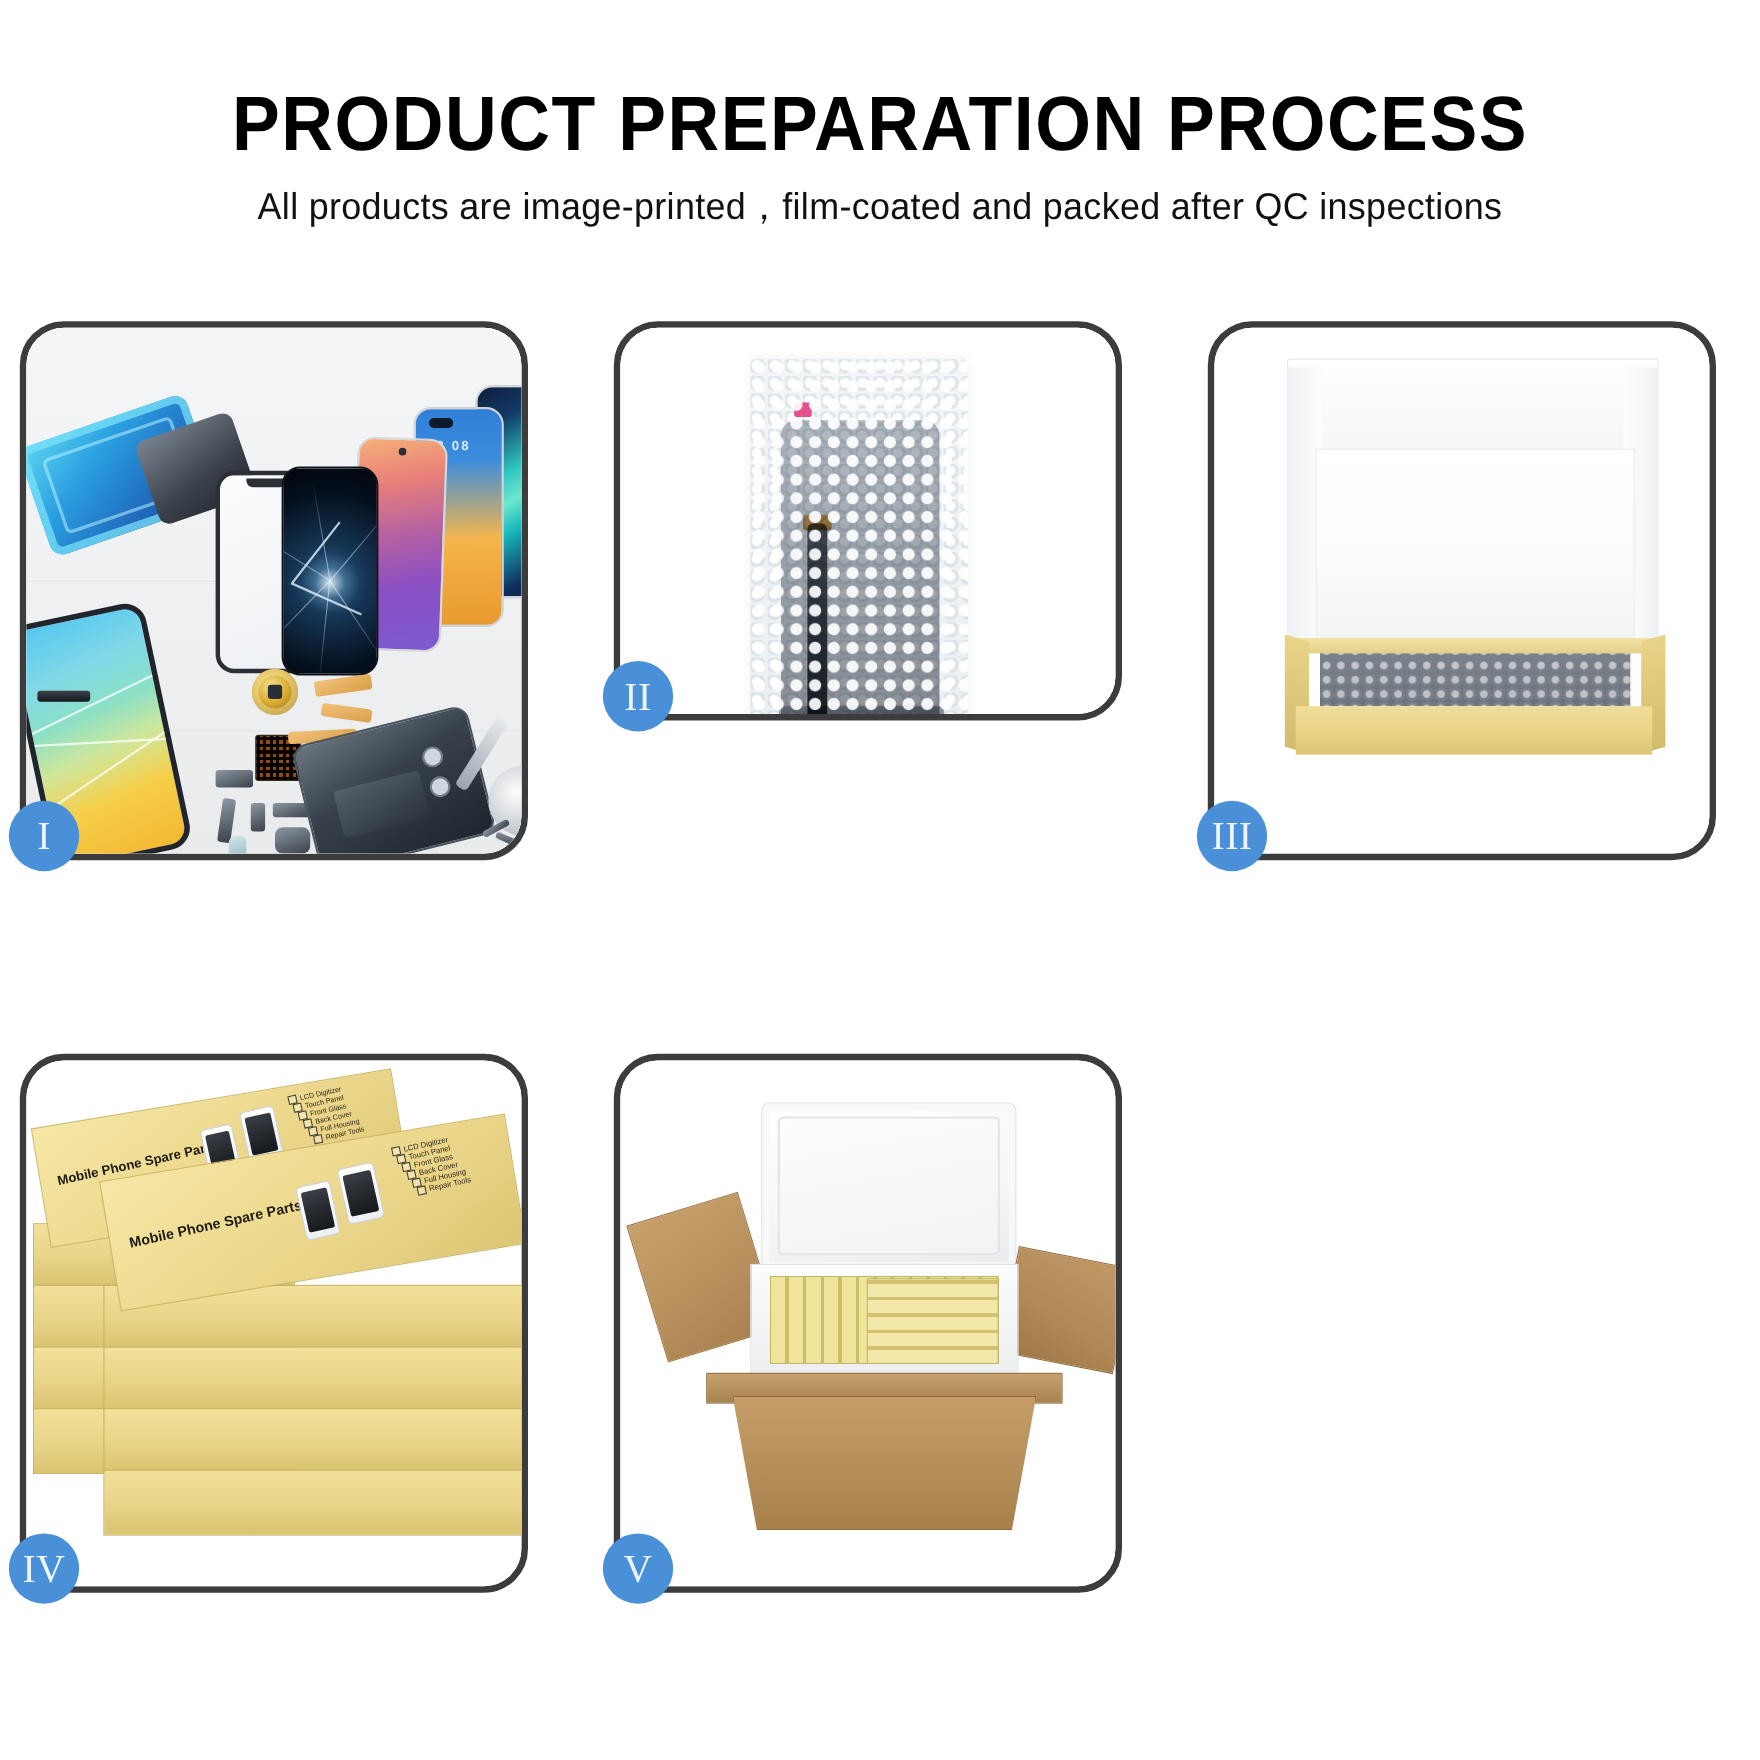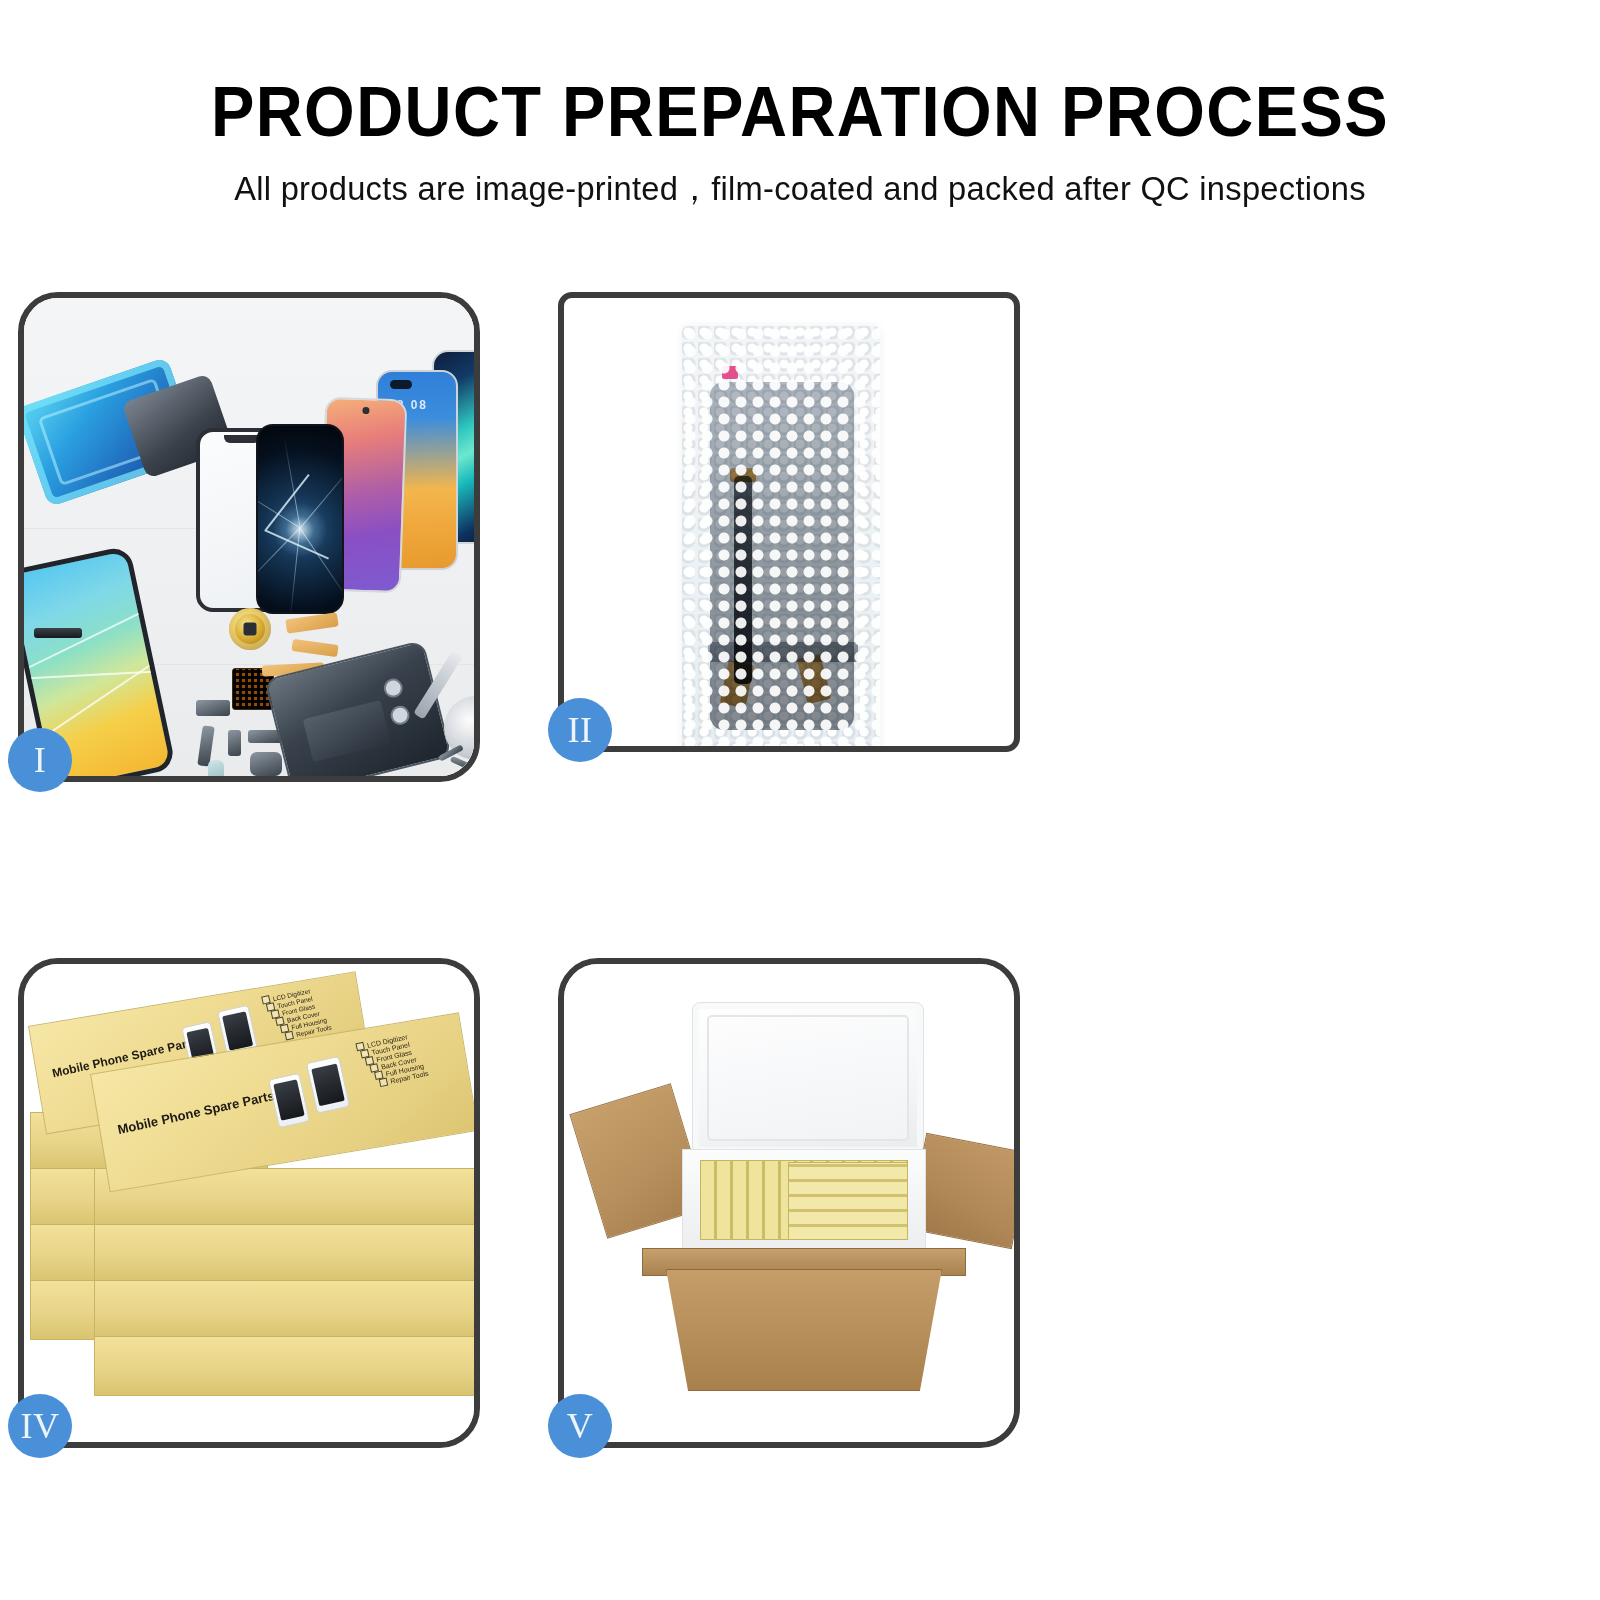--- a/index.html
+++ b/index.html
@@ -451,38 +451,52 @@
       </div>
 
       <div class="tool"></div>
       <div class="tool2"></div>
       <div class="mpart" style="left:414px;top:452px;width:26px;height:6px;transform:rotate(-28deg);"></div>
       <div class="mpart" style="left:426px;top:462px;width:22px;height:6px;transform:rotate(24deg);"></div>
     </div>
     <div class="badge">I</div>
   </div>
 
-  <div class="panel p2" style="left:558px;top:292px;width:462px;height:460px;border-radius:14px;">
+  <div class="panel p2" style="left:558px;top:292px;width:462px;height:363px;">
     <div class="panel-inner">
       <div class="p2bg"></div>
       <div class="wrap">
         <div class="part"></div>
         <div class="pinkdot"></div>
         <div class="cable"></div>
         <div class="conn" style="left:48px;top:142px;width:26px;height:14px;"></div>
         <div class="conn" style="left:42px;top:336px;width:26px;height:44px;transform:rotate(12deg);"></div>
         <div class="conn" style="left:120px;top:330px;width:24px;height:46px;transform:rotate(-14deg);"></div>
         <div class="part" style="left:26px;top:316px;width:150px;height:20px;border-radius:3px;"></div>
         <div class="part" style="left:50px;top:170px;width:24px;height:22px;border-radius:50%;background:rgba(240,230,228,.75);"></div>
       </div>
       <div class="bubbleoverlay"></div>
     </div>
     <div class="badge">II</div>
   </div>
 
+  <div class="panel p3" style="left:1098px;top:292px;width:462px;height:490px;">
+    <div class="panel-inner">
+      <div class="lidback"></div>
+      <div class="sideL"></div>
+      <div class="sideR"></div>
+      <div class="innerpanel"></div>
+      <div class="bubblebed"></div>
+      <div class="traytop"></div>
+      <div class="trayendL"></div>
+      <div class="trayendR"></div>
+      <div class="trayfront"></div>
+    </div>
+    <div class="badge">III</div>
+  </div>
 
   <div class="panel p4" style="left:18px;top:958px;width:462px;height:490px;">
     <div class="panel-inner">
       <div class="stackwrap">
 
         <div class="yb" style="left:6px;top:148px;width:236px;height:250px;">
           <div class="front" style="top:0;height:56px;"></div>
           <div class="front" style="top:56px;height:56px;"></div>
           <div class="front" style="top:112px;height:56px;"></div>
           <div class="front" style="top:168px;height:58px;"></div>

